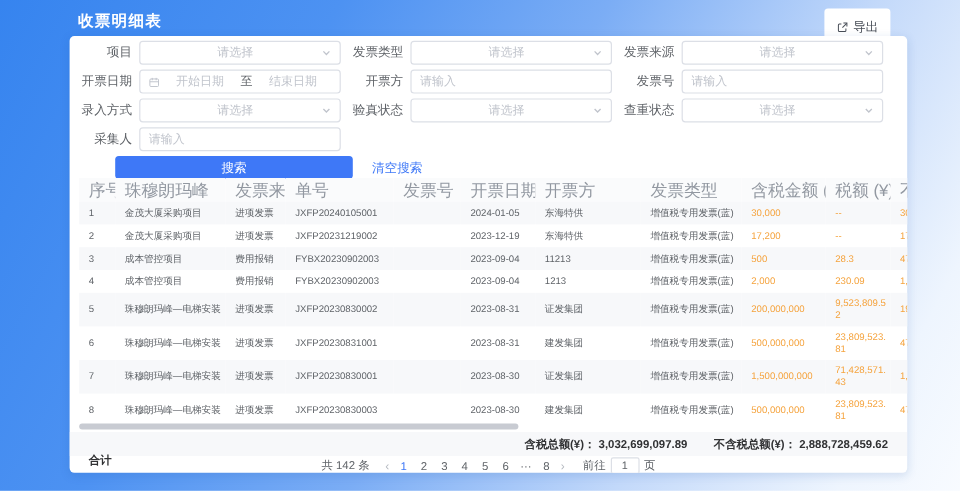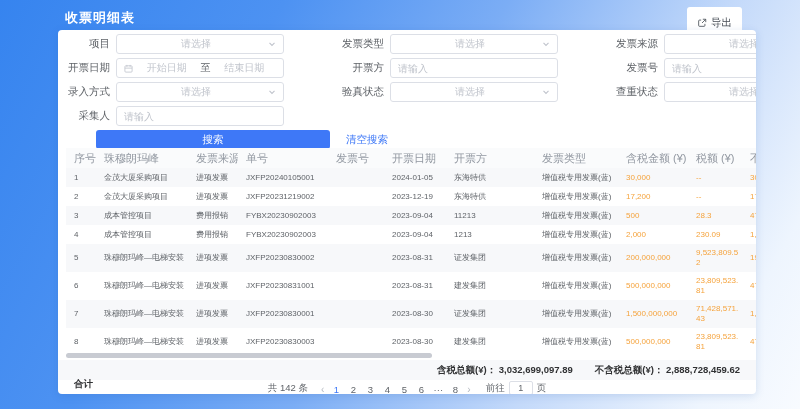--- a/index.html
+++ b/index.html
@@ -15,45 +15,45 @@
     background:#ffffff; border:none; border-radius:3px; font-size:10.5px; color:#474d56;
     display:flex; align-items:center; gap:4px; cursor:pointer; font-family:inherit;
   }
   .card {
     position:absolute; left:58px; top:30px; width:698px; height:364px;
     background:#ffffff; border-radius:4px; overflow:hidden;
     box-shadow:0 2px 8px rgba(30,80,160,0.15);
   }
   
   .filters { position:absolute; left:0; top:4px; right:0; }
-  .f-row { display:flex; margin-bottom:4px; height:20px;gap:48px; }
+  .f-row { display:flex; margin-bottom:4px; height:20px; }
   .field { display:flex; align-items:center; }
   .f-label { flex:0 0 52px; text-align:right; margin-right:6px; font-size:10.5px; color:#5f6368; }
   .control {
     flex:0 0 168px; height:20px; border:1px solid #dcdfe6; border-radius:3px;
     display:flex; align-items:center; padding:0 7px; font-size:10px; color:#c0c4cc; background:#fff;
   }
   .control .ph { flex:1; text-align:center; }
   .control.sel .ph { color:#c0c4cc; }
   input.control { font-family:inherit; outline:none; }
   input.control::placeholder { color:#c0c4cc; }
   .daterange .dp { flex:1; text-align:center; color:#c0c4cc; }
   .daterange .sep { color:#5f6368; padding:0 2px; font-size:10px; }
   .daterange .cal { display:flex; align-items:center; margin-right:2px; }
   .actions { position:absolute; left:38px; top:100px; display:flex; align-items:center; gap:16px; }
   .search-btn {
-    width:234px; height:19px; background:#3e78f7; color:#fff; border:none; border-radius:3px;
+    width:198px; height:19px; background:#3e78f7; color:#fff; border:none; border-radius:3px;
     font-size:10.5px; cursor:pointer; font-family:Liberation Sans, sans-serif;
   }
   .clear-link { font-size:10.5px; color:#3e78f7; text-decoration:none; cursor:pointer; }
   
   .table-wrap { position:absolute; left:8px; top:118px; width:770px; }
   table { table-layout:fixed; width:766px; border-collapse:collapse; }
   th, td { text-align:left; padding:0 2px 0 8px; word-break:break-all; line-height:10px; vertical-align:middle; }
-  thead th { height:20px; background:#fafbfc; color:#9298a1; font-weight:normal; font-size:11px; white-space:nowrap; overflow:hidden; }
+  thead th { height:20px; background:#fafbfc; color:#9298a1; font-weight:normal; font-size:14px; white-space:nowrap; overflow:hidden; }
   tbody td { font-size:8px; color:#5f6368; }
   tr.r-short td { height:19px; }
   tr.r-tall td { height:28px; }
   tr.odd { background:#f7f8fa; }
   td.amt { color:#f5a33d; }
   
   .hscroll { position:absolute; left:8px; top:323px; width:682px; height:5px; border-radius:3px; background:transparent; }
   .hscroll .thumb { width:366px; height:5px; border-radius:3px; background:#c8cbd2; }
   
   .summary {

